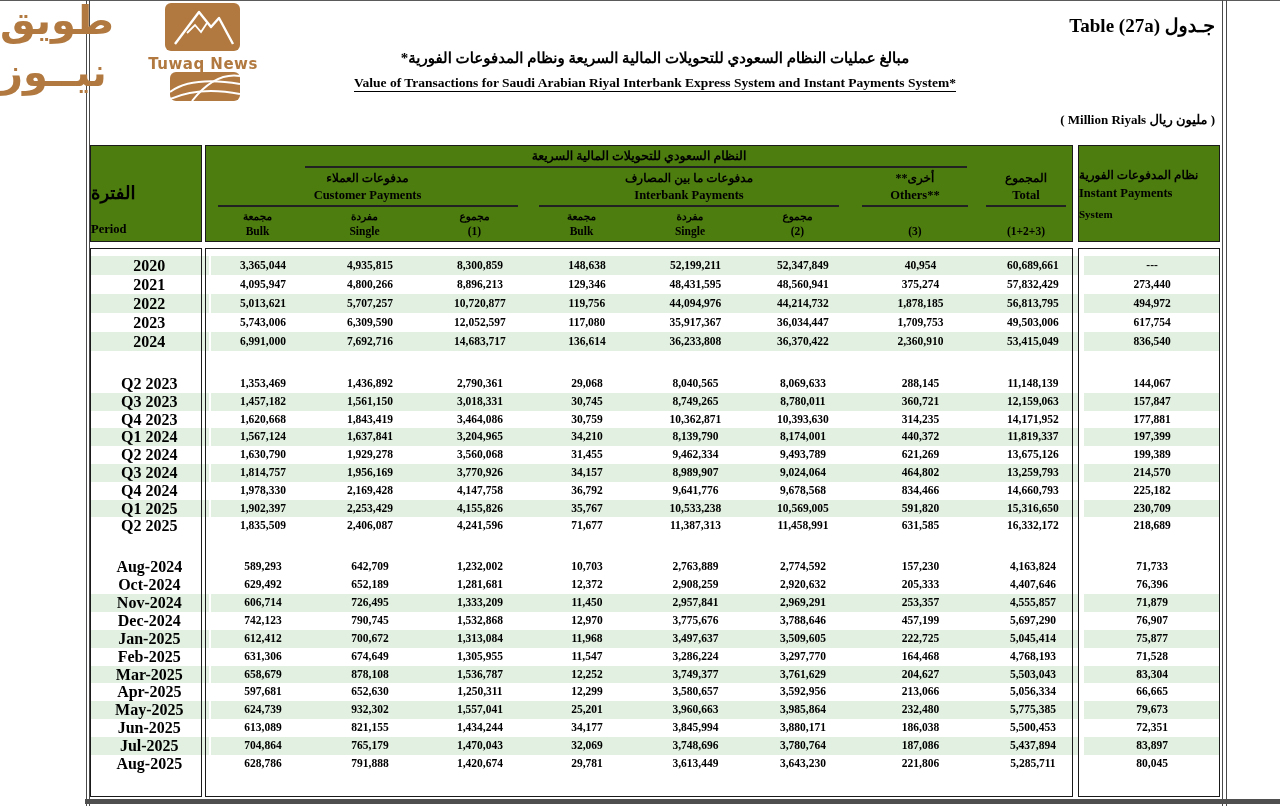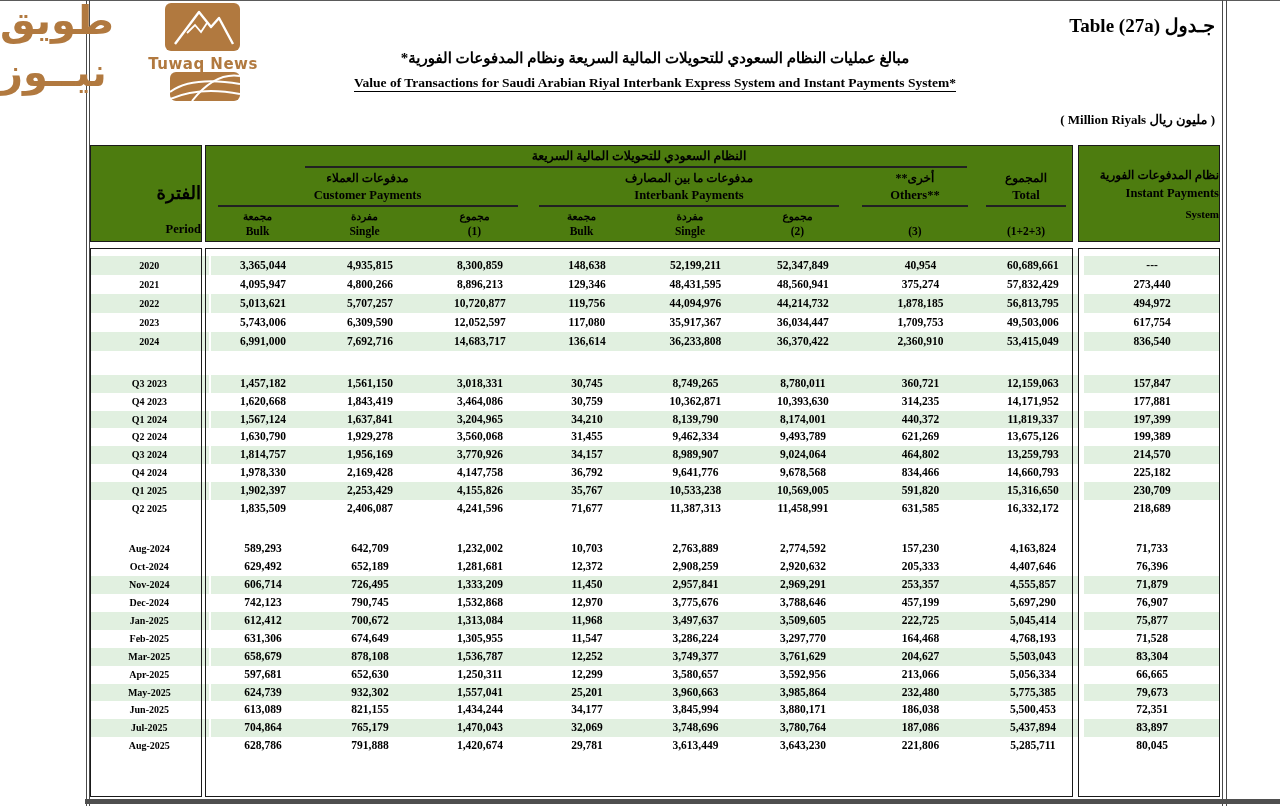--- a/index.html
+++ b/index.html
@@ -43,21 +43,21 @@
   .outline.period{left:0;width:112px;}
   .outline.main{left:115px;width:868px;}
   .outline.instant{left:988px;width:142px;}
   .rows{position:absolute;left:0;top:0;width:1130px;padding-top:8px;z-index:1;}
 
   .row{display:flex;}
   .row .cell{font-weight:bold;font-size:11.5px;text-align:center;white-space:nowrap;}
   .row.y{height:19px;}   .row.y .cell{line-height:19px;}
   .row.q{height:17.8px;} .row.q .cell{line-height:17.8px;}
   .row.m{height:17.9px;} .row.m .cell{line-height:17.9px;}
-  .cell.period{width:124px;font-size:10px;}
+  .cell.period{width:124px;font-size:16px;}
   .g1{width:3px;} .g2{width:5px;}
   .main-cells{display:flex;width:868px;}
   .cell.instant{width:142px;}
   .mc0{width:103px;} .mc1{width:111px;} .mc2{width:109px;} .mc3{width:105px;}
   .mc4{width:112px;} .mc5{width:103px;} .mc6{width:132px;} .mc7{width:93px;}
   .row.shade .cell.period, .row.shade .main-cells, .row.shade .cell.instant{background:#e1f0e0;}
   .section-gap1{height:24px;} .section-gap2{height:23px;}
 
   
   .span-title{position:absolute;top:2px;left:0;right:0;text-align:center;
@@ -68,21 +68,21 @@
   .grp.customer{width:323px;} .grp.interbank{width:320px;} .grp.others{width:132px;} .grp.total{width:90px;}
   .g-ar{height:17px;line-height:17px;font-size:12px;font-weight:bold;direction:rtl;}
   .g-en{height:16px;line-height:16px;font-size:12.5px;font-weight:bold;}
   .g-rule{height:1.5px;background:#222;margin-top:2px;}
   .g-rule.w300{width:300px;} .g-rule.w106{width:106px;} .g-rule.w80{width:80px;}
   .subrow{display:flex;margin-top:2px;height:15px;}
   .subrow.en{margin-top:0;height:15px;}
   .sub{font-weight:bold;text-align:center;line-height:15px;}
   .sub.ar{font-size:10.5px;}
   .sub.en{font-size:11.5px;}
-  .p-label{position:absolute;left:0;right:0;text-align:right;font-weight:bold;}
+  .p-label{position:absolute;left:0;right:0;text-align:left;font-weight:bold;}
   .p-ar{top:36px;font-size:18px;}
   .p-en{top:76px;font-size:12.5px;}
   .i-ar{top:22px;font-size:12px;direction:rtl;}
   .i-en{top:40px;font-size:12.5px;}
   .i-sys{top:62px;font-size:11px;}
 </style>
 </head>
 <body>
 
 <div class="topline"></div>
@@ -260,20 +260,36 @@
             <div class="cell mc3">136,614</div>
             <div class="cell mc4">36,233,808</div>
             <div class="cell mc5">36,370,422</div>
             <div class="cell mc6">2,360,910</div>
             <div class="cell mc7">53,415,049</div>
           </div>
           <div class="g2"></div>
           <div class="cell instant">836,540</div>
         </div>
         <div class="section-gap1"></div>
+        <div class="row q">
+          <div class="cell period">Q2 2023</div>
+          <div class="g1"></div>
+          <div class="main-cells">
+            <div class="cell mc0">1,353,469</div>
+            <div class="cell mc1">1,436,892</div>
+            <div class="cell mc2">2,790,361</div>
+            <div class="cell mc3">29,068</div>
+            <div class="cell mc4">8,040,565</div>
+            <div class="cell mc5">8,069,633</div>
+            <div class="cell mc6">288,145</div>
+            <div class="cell mc7">11,148,139</div>
+          </div>
+          <div class="g2"></div>
+          <div class="cell instant">144,067</div>
+        </div>
         <div class="row q shade">
           <div class="cell period">Q3 2023</div>
           <div class="g1"></div>
           <div class="main-cells">
             <div class="cell mc0">1,457,182</div>
             <div class="cell mc1">1,561,150</div>
             <div class="cell mc2">3,018,331</div>
             <div class="cell mc3">30,745</div>
             <div class="cell mc4">8,749,265</div>
             <div class="cell mc5">8,780,011</div>

